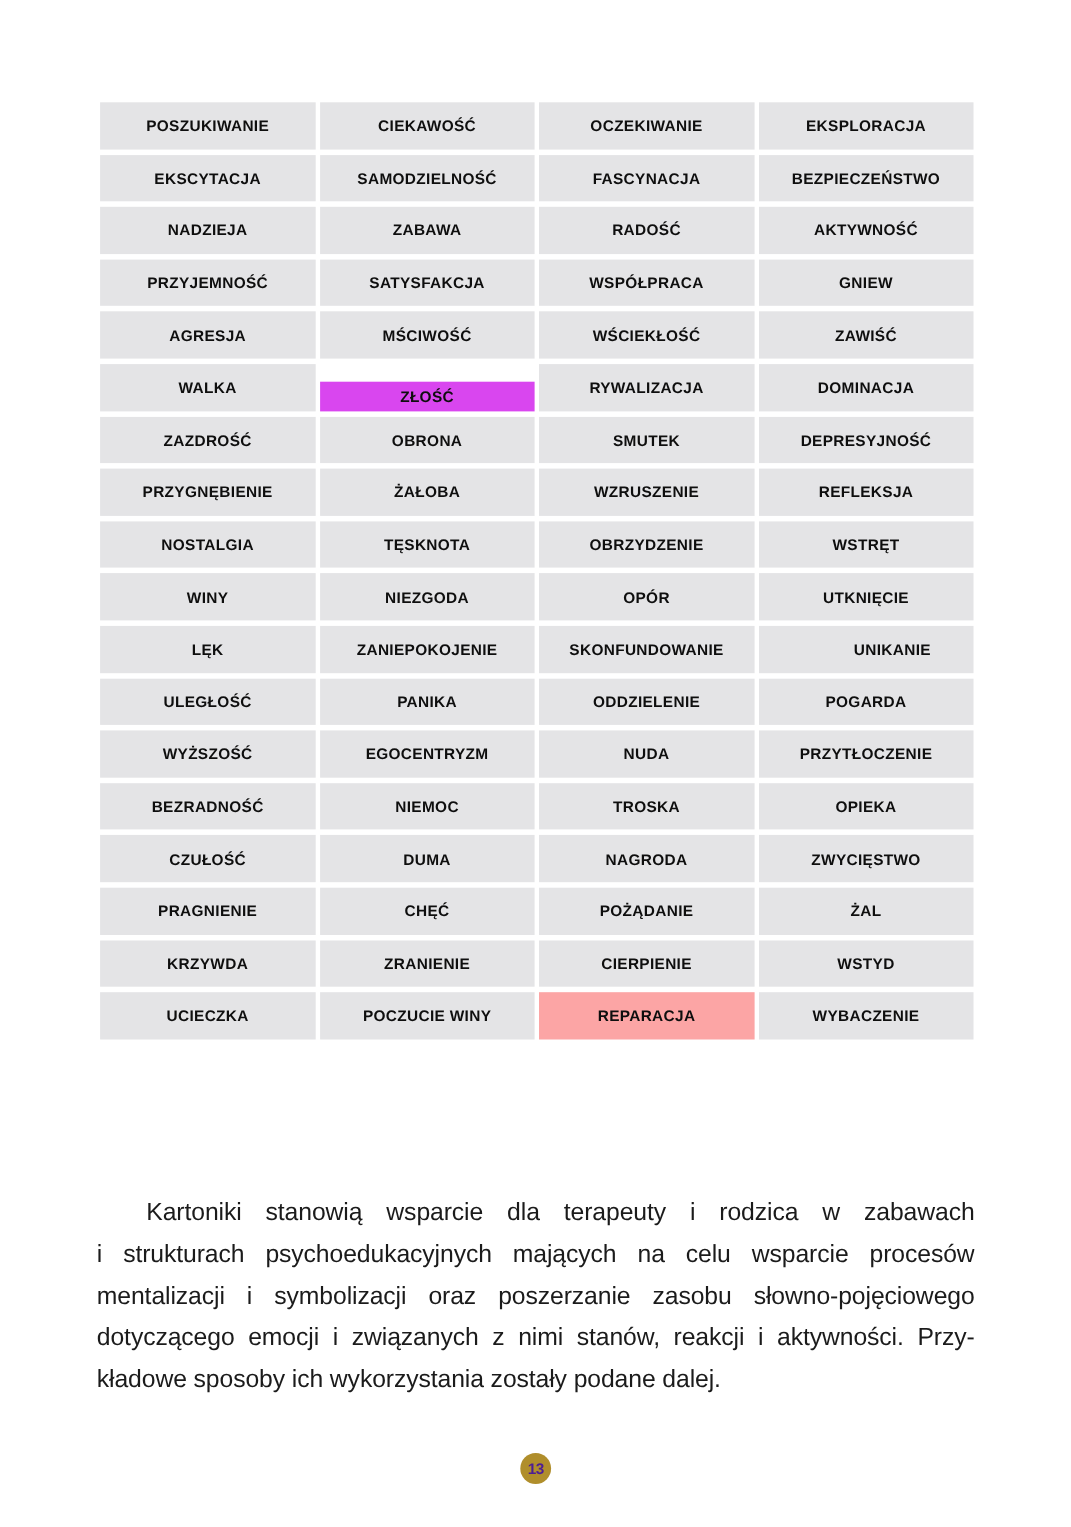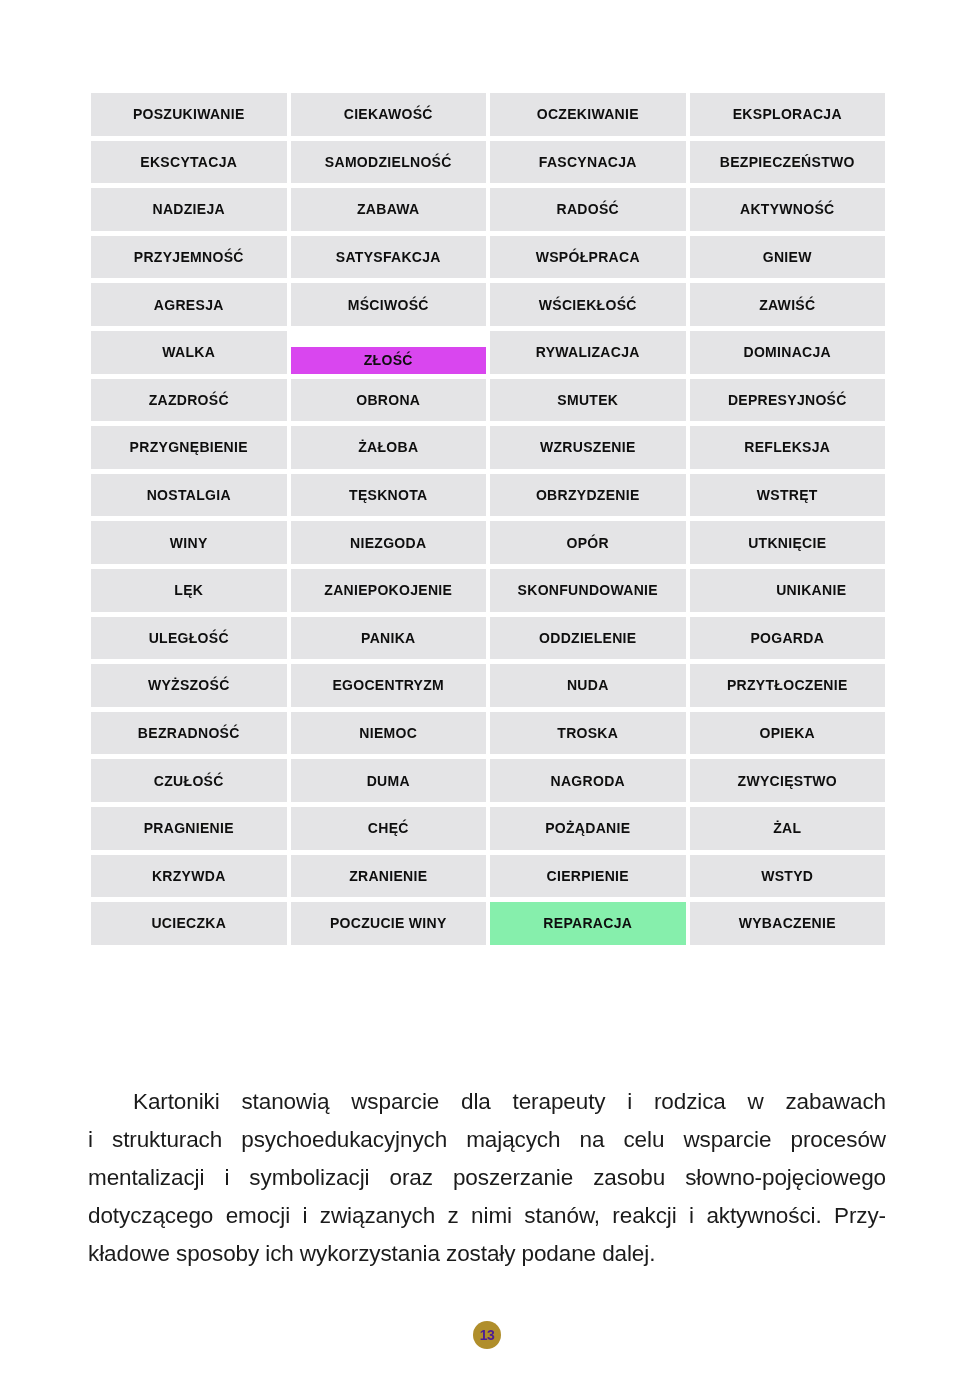--- a/index.html
+++ b/index.html
@@ -148,21 +148,21 @@
       <div class="cell" style="background: rgb(228, 228, 230);">PRAGNIENIE</div>
       <div class="cell" style="background: rgb(228, 228, 230);">CHĘĆ</div>
       <div class="cell" style="background: rgb(228, 228, 230);">POŻĄDANIE</div>
       <div class="cell" style="background: rgb(228, 228, 230);">ŻAL</div>
       <div class="cell" style="background: rgb(228, 228, 230);">KRZYWDA</div>
       <div class="cell" style="background: rgb(228, 228, 230); text-align: right;">ZRANIENIE</div>
       <div class="cell" style="background: rgb(228, 228, 230);">CIERPIENIE</div>
       <div class="cell" style="background: rgb(228, 228, 230);">WSTYD</div>
       <div class="cell" style="background: rgb(228, 228, 230);">UCIECZKA</div>
       <div class="cell" style="background: rgb(228, 228, 230);">POCZUCIE WINY</div>
-      <div class="cell" style="background: #86efac;">REPARACJA</div>
+      <div class="cell" style="background: #fca5a5;">REPARACJA</div>
       <div class="cell" style="background: rgb(228, 228, 230);">WYBACZENIE</div>
     </div>
 
   <div class="paragraph">
       <div class="para-line first">Kartoniki stanowią wsparcie dla terapeuty i rodzica w zabawach</div>
       <div class="para-line">i strukturach psychoedukacyjnych mających na celu wsparcie procesów</div>
       <div class="para-line">mentalizacji i symbolizacji oraz poszerzanie zasobu słowno-pojęciowego</div>
       <div class="para-line">dotyczącego emocji i związanych z nimi stanów, reakcji i aktywności. Przy-</div>
       <div class="para-line last">kładowe sposoby ich wykorzystania zostały podane dalej.</div>
     </div>

